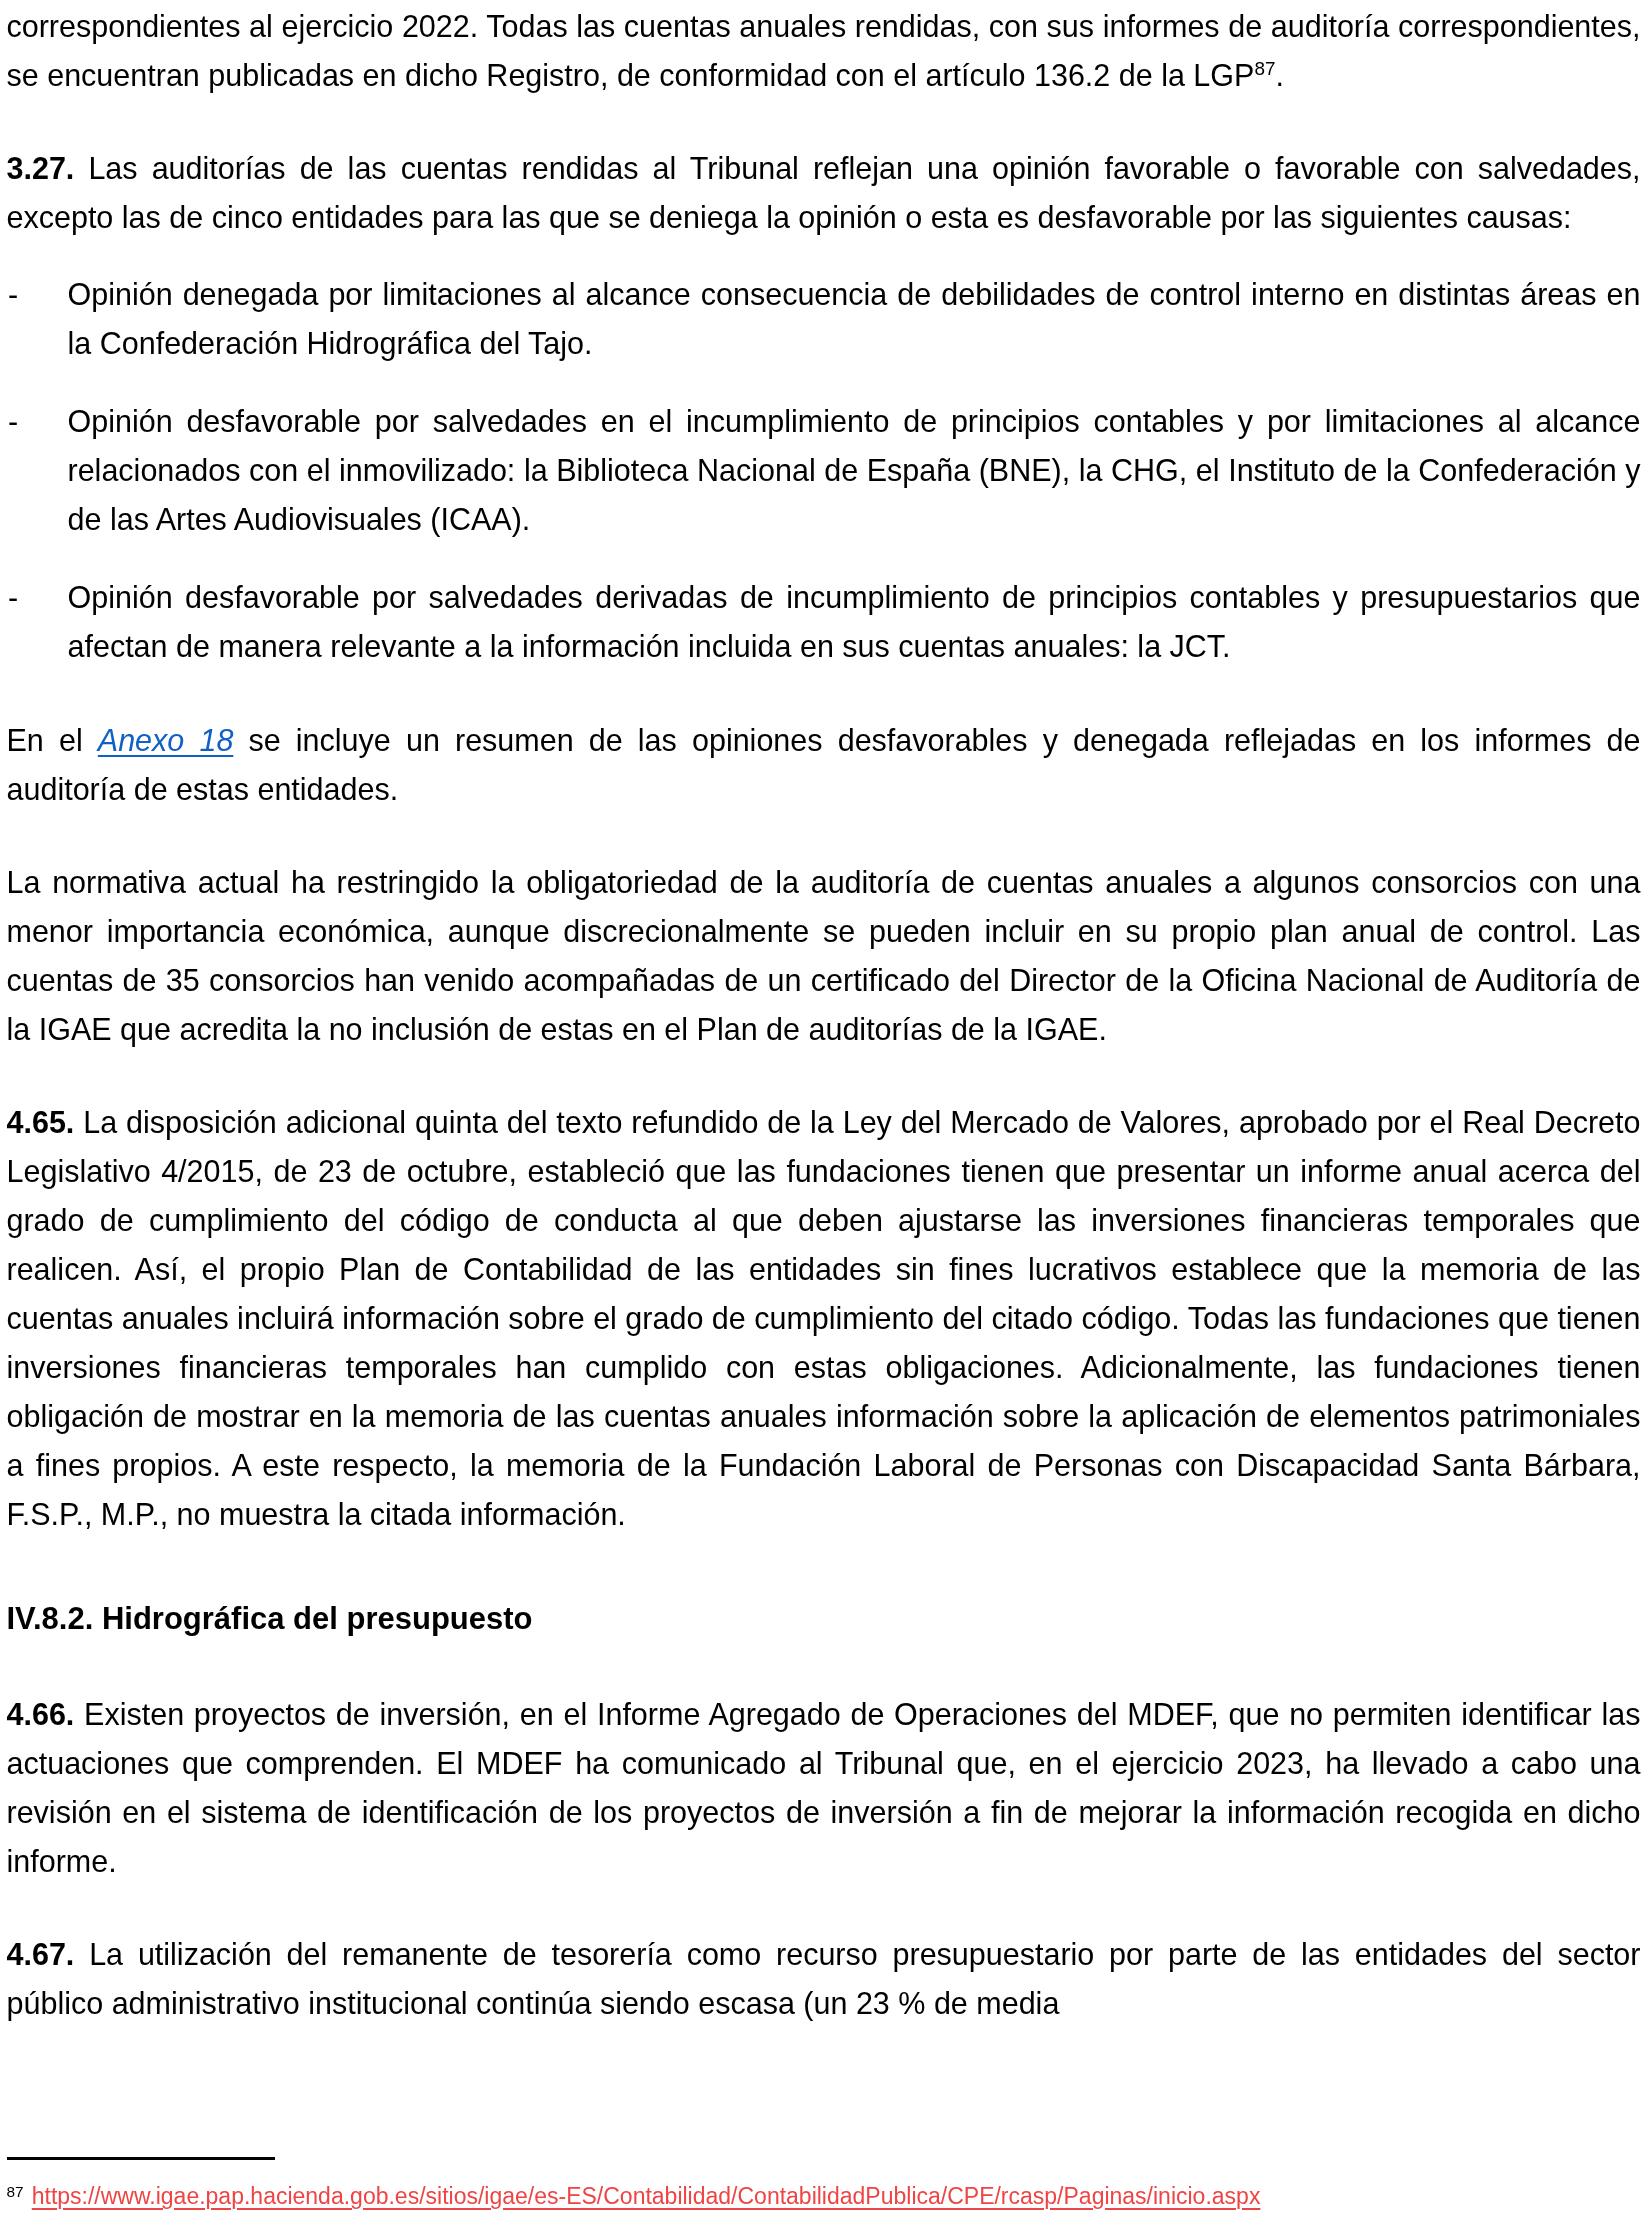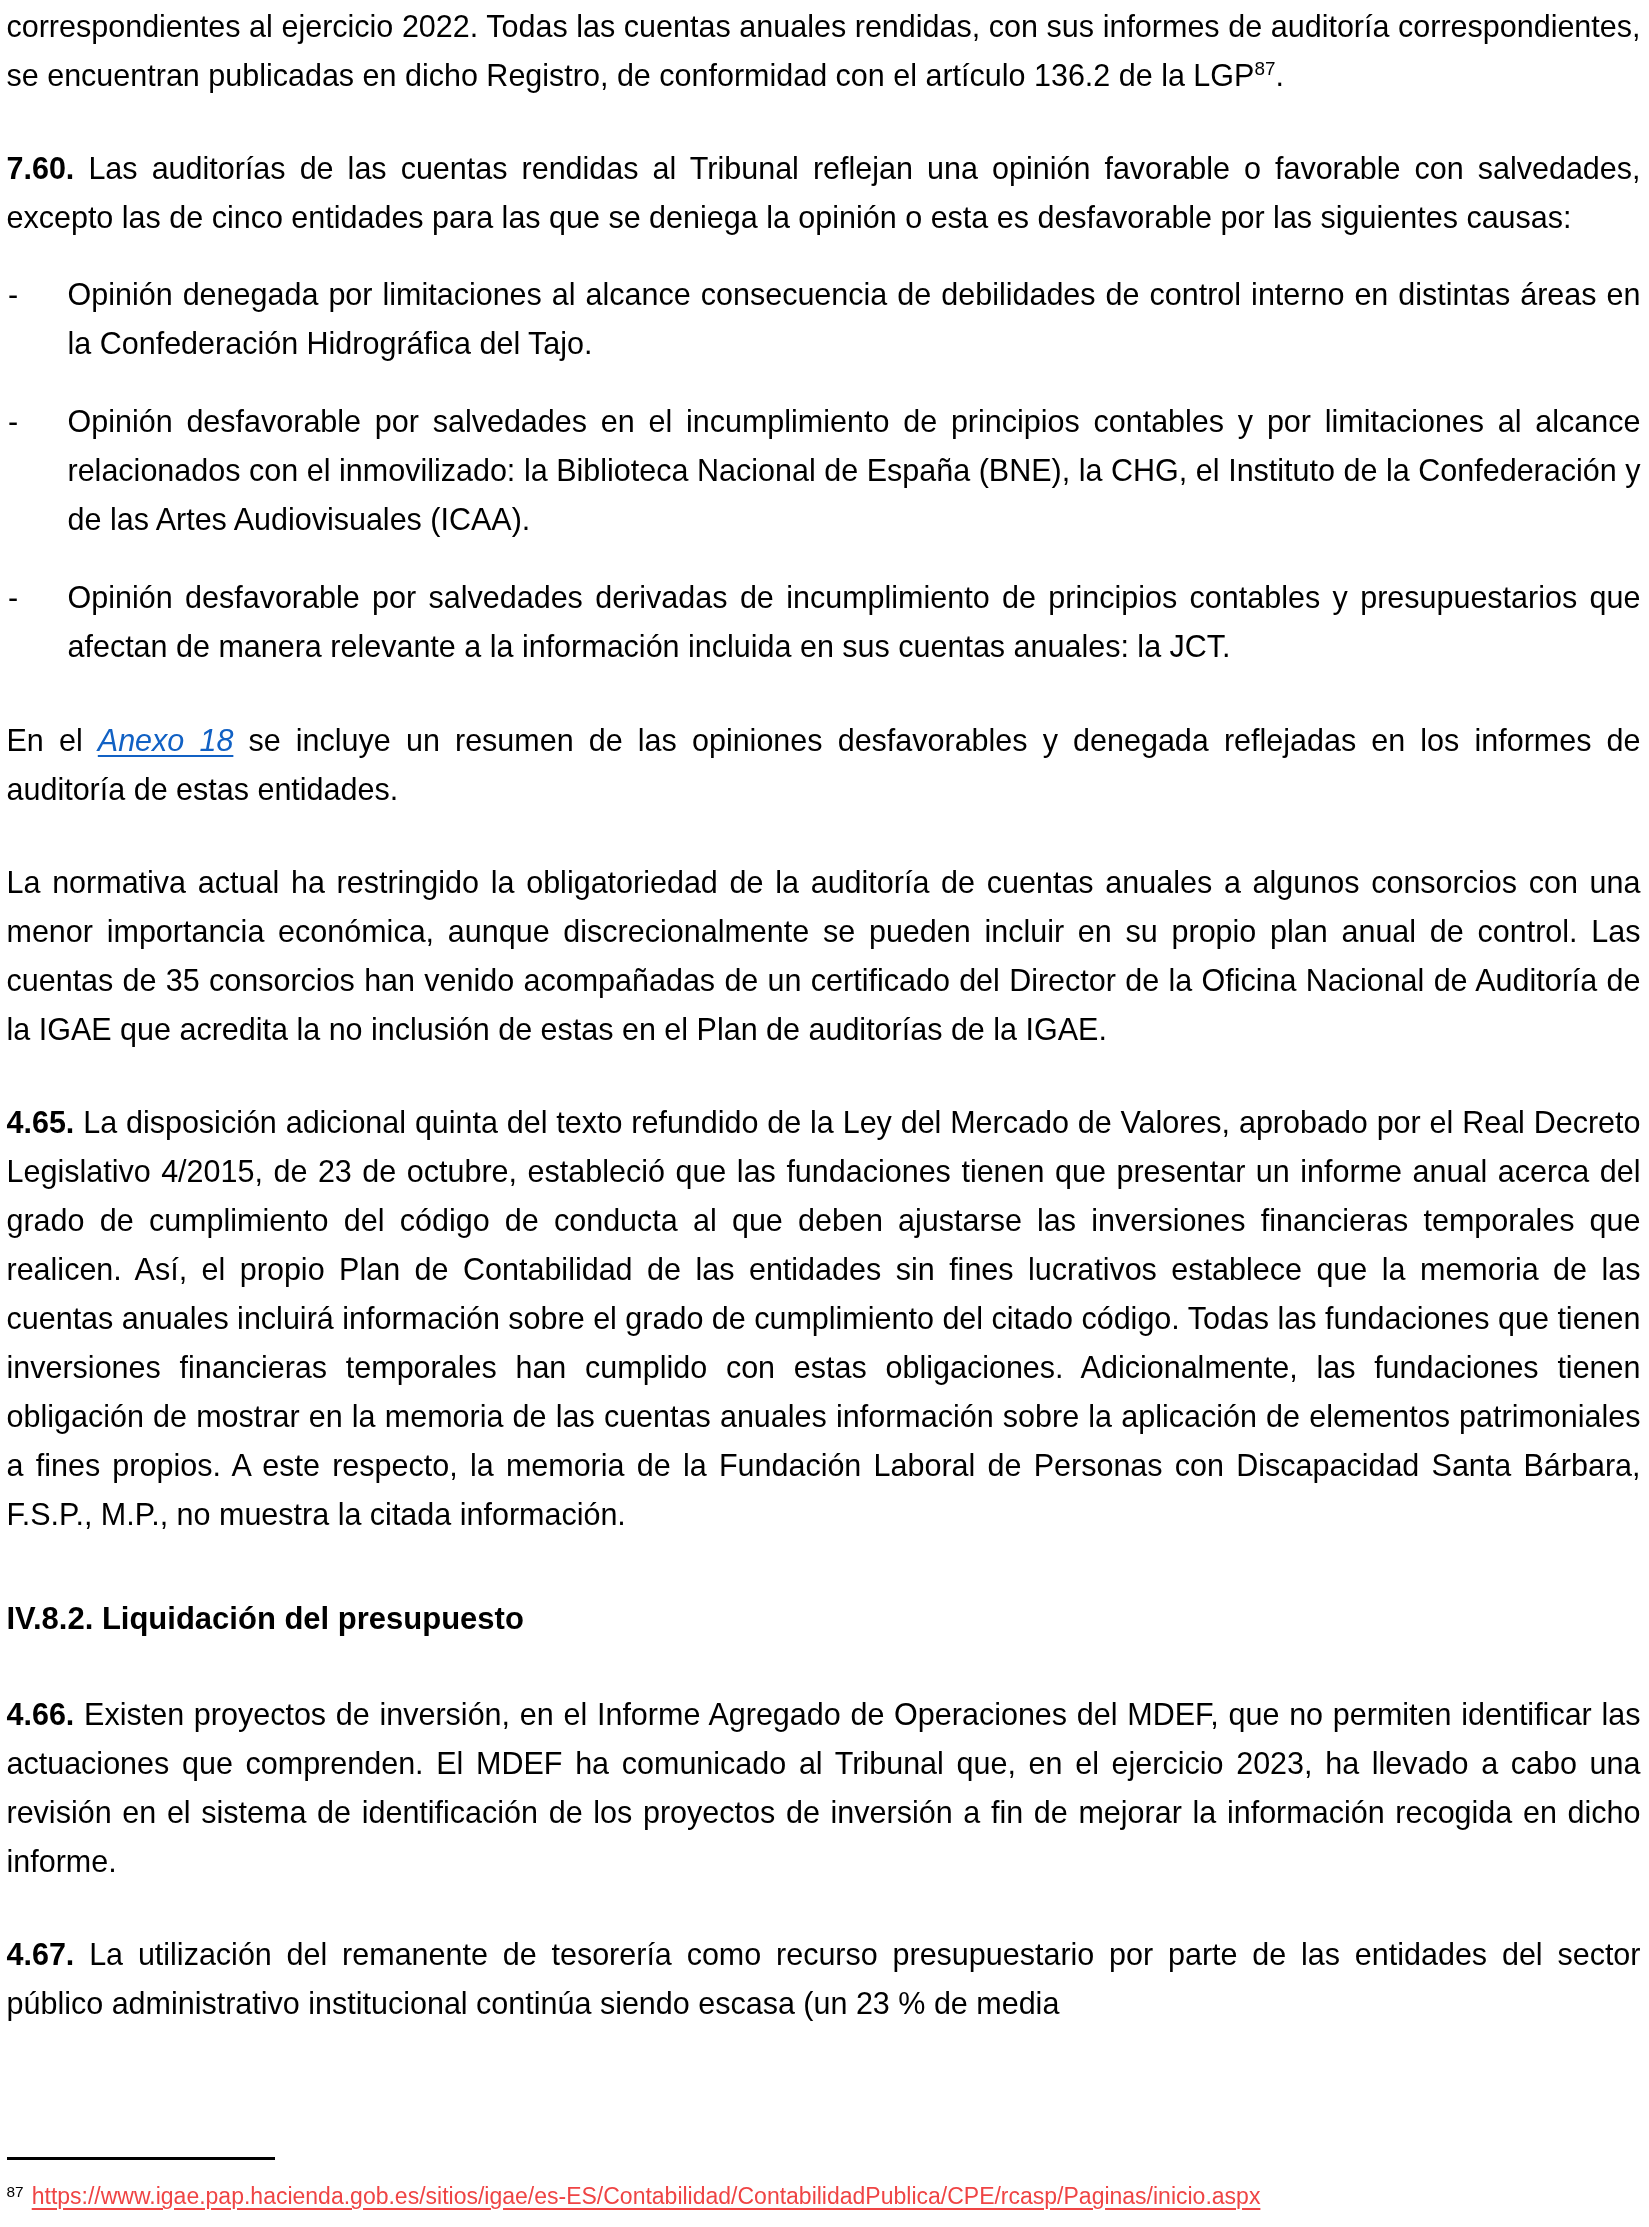--- a/index.html
+++ b/index.html
@@ -124,21 +124,21 @@
 </head>
 <body>
 
 <div class="page">
   <div class="content">
 
     <p class="body-par first-par"><span>correspondientes al ejercicio 2022. Todas las cuentas anuales rendidas, con sus informes de auditoría correspondientes, se encuentran publicadas en dicho Registro, de conformidad con el artículo 136.2 de la LGP</span><sup class="footref">87</sup><span>.</span></p>
 
     <div class="spacer-md"></div>
 
-    <p class="body-par"><span class="num">7.60.</span><span> Las auditorías de las cuentas rendidas al Tribunal reflejan una opinión favorable o favorable con salvedades, excepto las de cinco entidades para las que se deniega la opinión o esta es desfavorable por las siguientes causas:</span></p>
+    <p class="body-par"><span class="num">3.27.</span><span> Las auditorías de las cuentas rendidas al Tribunal reflejan una opinión favorable o favorable con salvedades, excepto las de cinco entidades para las que se deniega la opinión o esta es desfavorable por las siguientes causas:</span></p>
 
     <div class="bullet-item">
       <span class="bullet-mark">-</span>
       <span class="bullet-text">Opinión denegada por limitaciones al alcance consecuencia de debilidades de control interno en distintas áreas en la Confederación Hidrográfica del Tajo.</span>
     </div>
 
     <div class="bullet-item">
       <span class="bullet-mark">-</span>
       <span class="bullet-text">Opinión desfavorable por salvedades en el incumplimiento de principios contables y por limitaciones al alcance relacionados con el inmovilizado: la Biblioteca Nacional de España (BNE), la CHG, el Instituto de la Confederación y de las Artes Audiovisuales (ICAA).</span>
     </div>
@@ -155,21 +155,21 @@
     <div class="spacer-md"></div>
 
     <p class="body-par">La normativa actual ha restringido la obligatoriedad de la auditoría de cuentas anuales a algunos consorcios con una menor importancia económica, aunque discrecionalmente se pueden incluir en su propio plan anual de control. Las cuentas de 35 consorcios han venido acompañadas de un certificado del Director de la Oficina Nacional de Auditoría de la IGAE que acredita la no inclusión de estas en el Plan de auditorías de la IGAE.</p>
 
     <div class="spacer-md"></div>
 
     <p class="body-par"><span class="num">4.65.</span><span> La disposición adicional quinta del texto refundido de la Ley del Mercado de Valores, aprobado por el Real Decreto Legislativo 4/2015, de 23 de octubre, estableció que las fundaciones tienen que presentar un informe anual acerca del grado de cumplimiento del código de conducta al que deben ajustarse las inversiones financieras temporales que realicen. Así, el propio Plan de Contabilidad de las entidades sin fines lucrativos establece que la memoria de las cuentas anuales incluirá información sobre el grado de cumplimiento del citado código. Todas las fundaciones que tienen inversiones financieras temporales han cumplido con estas obligaciones. Adicionalmente, las fundaciones tienen obligación de mostrar en la memoria de las cuentas anuales información sobre la aplicación de elementos patrimoniales a fines propios. A este respecto, la memoria de la Fundación Laboral de Personas con Discapacidad Santa Bárbara, F.S.P., M.P., no muestra la citada información.</span></p>
 
     <div class="spacer-lg"></div>
 
-    <h2 class="section-heading">IV.8.2. Liquidación del presupuesto</h2>
+    <h2 class="section-heading">IV.8.2. Hidrográfica del presupuesto</h2>
 
     <div class="spacer-md"></div>
 
     <p class="body-par"><span class="num">4.66.</span><span> Existen proyectos de inversión, en el Informe Agregado de Operaciones del MDEF, que no permiten identificar las actuaciones que comprenden. El MDEF ha comunicado al Tribunal que, en el ejercicio 2023, ha llevado a cabo una revisión en el sistema de identificación de los proyectos de inversión a fin de mejorar la información recogida en dicho informe.</span></p>
 
     <div class="spacer-md"></div>
 
     <p class="body-par tight"><span class="num">4.67.</span><span> La utilización del remanente de tesorería como recurso presupuestario por parte de las entidades del sector público administrativo institucional continúa siendo escasa (un 23 % de media</span></p>
 
   </div>

